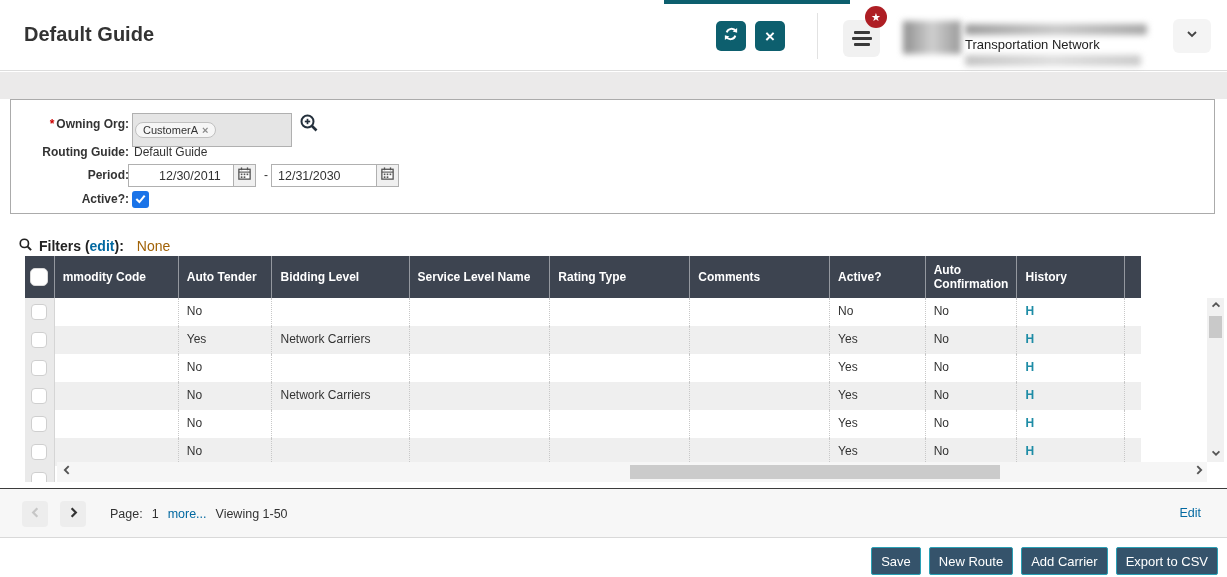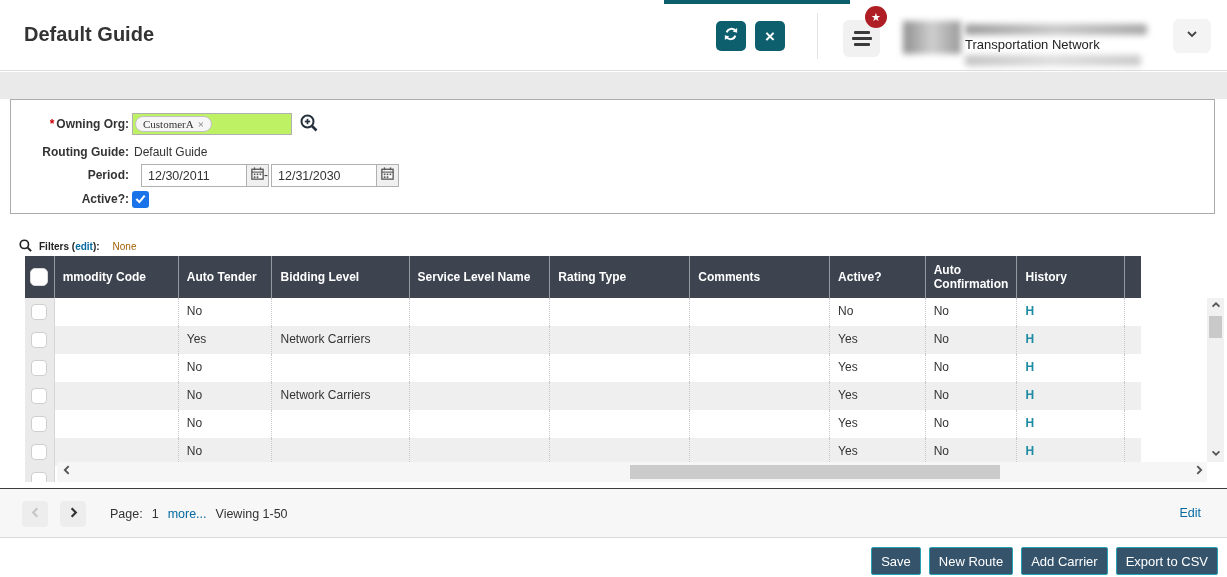--- a/index.html
+++ b/index.html
@@ -31,37 +31,37 @@
   .user-line3 { width:176px; height:11px; margin-top:3px; opacity:.6; }
   .btn-user-chevron { position:absolute; left:1173px; top:19px; width:38px; height:34px; background:#f4f4f4;
                       border-radius:6px; display:flex; align-items:center; justify-content:center; cursor:pointer; }
 
   .gap-strip { position:absolute; left:0; top:72px; width:1227px; height:27px; background:#ebeaea; }
 
   
   .form-panel { position:absolute; left:10px; top:99px; width:1205px; height:115px; background:#fff; border:1px solid #ababab; }
   .f-label { position:absolute; left:0; width:118px; text-align:right; font-size:12px; font-weight:700; color:#333; }
   .req { color:#c00; margin-right:2px; font-weight:700; }
-  .f-input { position:absolute; border:1px solid #b0b0b0; background:#bef264; height:22px; font-size:12px;font-family:Liberation Serif, serif; }
+  .f-input { position:absolute; border:1px solid #b0b0b0; background:#e5e5e5; height:34px; font-size:12px; }
   .owning-input { left:121px; top:13px; width:160px; display:flex; align-items:center; padding:2px; }
   .chip { display:inline-flex; align-items:center; gap:4px; border:1px solid #c0c0c0; background:#f6f6f6;
           border-radius:10px; padding:0 7px; height:16px; font-size:11px; color:#333; }
   .chip-x { color:#8a8a8a; font-size:11px; font-weight:700; cursor:pointer; line-height:1; }
   .searchplus { position:absolute; left:288px; top:13px; width:20px; height:20px; cursor:pointer; }
   .rg-value { position:absolute; left:123px; top:45px; font-size:12px; color:#333; }
   .date-wrap { position:absolute; top:64px; width:128px; height:23px; border:1px solid #b0b0b0; display:flex; }
-  .dw1 { left:130px; } .dw2 { left:260px; }
+  .dw1 { left:117px;padding-left:24px; } .dw2 { left:260px; }
   .date-text { flex:1; font-size:12.5px; color:#333; padding-left:6px; display:flex; align-items:center; }
   .cal-btn { width:22px; border-left:1px solid #b0b0b0; background:#f0f0f0; display:flex; align-items:center; justify-content:center; cursor:pointer; }
   .date-dash { position:absolute; left:253px; top:68px; font-size:12px; }
   .active-cb { position:absolute; left:121px; top:91px; width:17px; height:17px; background:#1a73e8; border-radius:3px;
                display:flex; align-items:center; justify-content:center; cursor:pointer; }
 
   
-  .filters-row { position:absolute; left:18px; top:237px; height:18px; display:flex; align-items:center; font-size:10px; }
+  .filters-row { position:absolute; left:18px; top:237px; height:18px; display:flex; align-items:center; font-size:14px; }
   .filters-row .ftext { font-weight:700; color:#222; margin-left:6px; }
   .link { color:#0369a1; cursor:pointer; text-decoration:none; }
   .filters-row .fval { margin-left:13px; color:#a16207; }
 
   
   .grid { position:absolute; left:25px; top:256px; width:1116px; }
   .grid-header { display:flex; height:42px; background:#3d4450; }
   .hcell { display:flex; align-items:center; padding:0 8px; color:#fff; font-size:12px; font-weight:700;
            border-right:1px solid rgba(255,255,255,.45); line-height:14px; overflow:hidden; cursor:pointer; }
   .col-cb { width:32px; justify-content:center; padding:0; }

